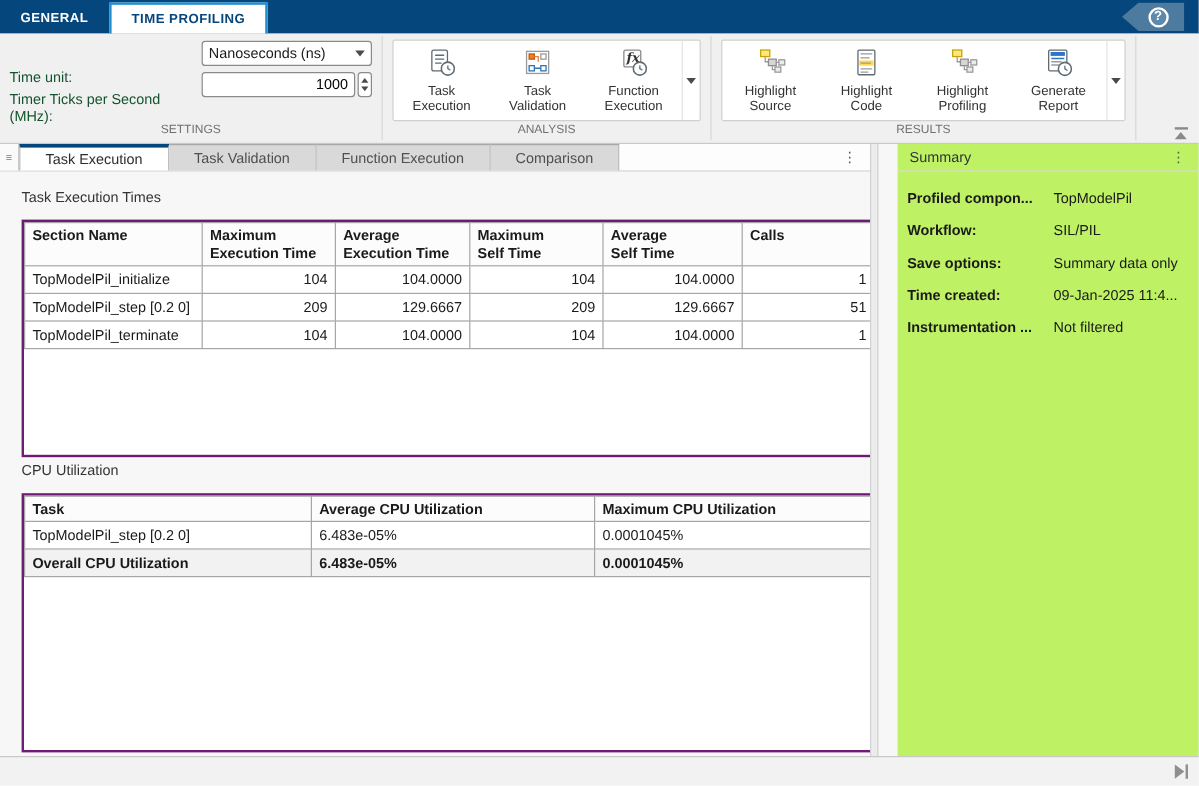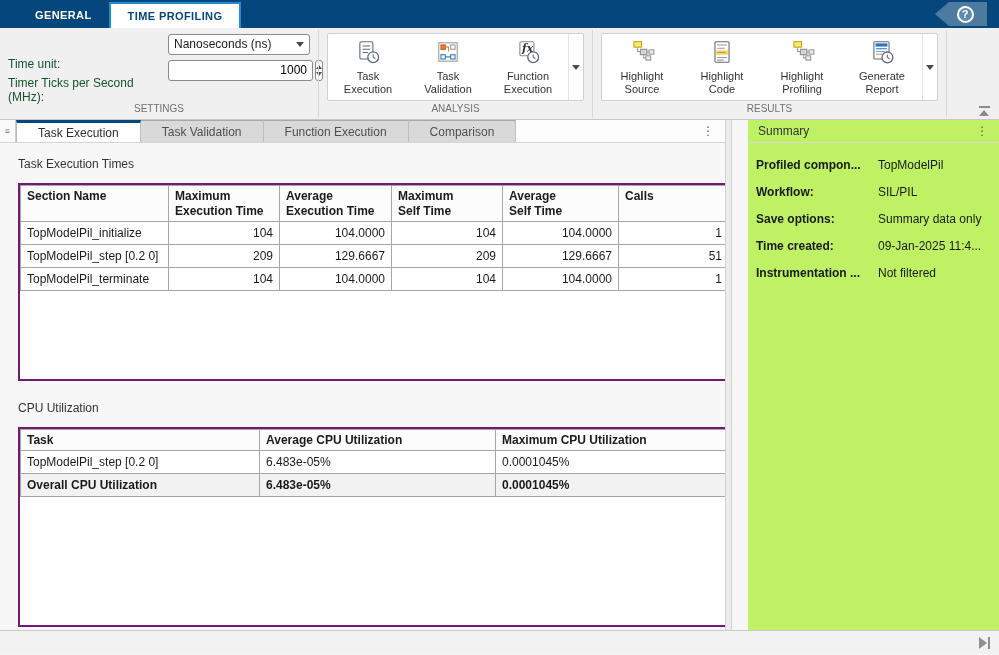--- a/index.html
+++ b/index.html
@@ -1,20 +1,20 @@
 <!DOCTYPE html>
 <html><head>
 <meta charset="utf-8">
 <style>
   * { box-sizing: border-box; margin: 0; padding: 0; }
   html,body { width: 999px; height: 655px; overflow: hidden;
     font-family: "Liberation Sans", sans-serif; font-size: 12px; color:#1a1a1a; background:#f7f7f7;}
 
   
-  .titlebar { height:28px; background:#05477d; display:flex; align-items:flex-end; padding-left:18px; }
+  .titlebar { height:28px; background:#05477d; display:flex; align-items:flex-end; }
   .top-tab { height:26px; margin-top:2px; display:flex; align-items:center; padding:0 17px;
     font-size:11px; font-weight:bold; letter-spacing:.4px; color:#fff; cursor:default; }
   .top-tab.active { background:#fff; color:#05477d; border:2px solid #1e8ed1; border-bottom:none; }
   .help-wedge { margin-left:auto; align-self:center; margin-right:12px; width:52px; height:24px;
     background:#4d7ba0; clip-path:polygon(0 50%, 14px 0, 100% 0, 100% 100%, 14px 100%);
     display:flex; align-items:center; justify-content:center; }
   .help-circle { width:17px; height:17px; border-radius:50%; border:2px solid #fff; background:#5e89ab;
     color:#fff; font-weight:bold; font-size:11px; display:flex; align-items:center; justify-content:center; margin-left:8px;}
 
   
@@ -25,21 +25,21 @@
   .ts-sep { width:1px; background:#d8d8d8; margin:2px 0; }
   .settings { width:318px; }
   .set-row { display:flex; align-items:center; height:22px; margin-bottom:4px; }
   .set-row .lbl { flex:1; color:#14532d;margin-top:40px; }
   .combo { width:142px; height:21px; border:1px solid #8a8a8a; border-radius:3px; background:#fff;
     display:flex; align-items:center; padding:0 5px; }
   .combo .combo-txt { flex:1; }
   .arrow-down { width:0; height:0; border-left:4px solid transparent; border-right:4px solid transparent;
     border-top:5px solid #4a4a4a; }
   .num-wrap { display:flex; width:142px; }
-  .num-input { width:145px; height:21px; border:1px solid #8a8a8a; border-radius:3px; background:#fff;
+  .num-input { width:128px; height:21px; border:1px solid #8a8a8a; border-radius:3px; background:#fff;
     text-align:right; padding-right:5px; font-family:"Liberation Sans",sans-serif; font-size:12px; }
   .spinner { width:15px; height:21px; margin-left:2px; border:1px solid #8a8a8a; border-radius:3px;
     background:#fff; display:flex; flex-direction:column; align-items:center; justify-content:center; gap:3px;}
   .spin-up { width:0;height:0;border-left:3px solid transparent;border-right:3px solid transparent;border-bottom:4px solid #4a4a4a;}
   .spin-dn { width:0;height:0;border-left:3px solid transparent;border-right:3px solid transparent;border-top:4px solid #4a4a4a;}
   .btn-group { display:flex; border:1px solid #d0d0d0; border-radius:2px; background:#fff; height:68px; }
   .ts-btn { width:80px; display:flex; flex-direction:column; align-items:center; padding-top:5px; cursor:default;}
   .ts-btn svg { width:26px; height:26px; }
   .btn-label { font-size:11px; line-height:13px; text-align:center; color:#333; white-space:pre-line; margin-top:2px;}
   .group-drop { width:15px; border-left:1px solid #e3e3e3; display:flex; align-items:center; justify-content:center;}
@@ -53,21 +53,21 @@
   .content-col { flex:1; display:flex; flex-direction:column; background:#f7f7f7; min-width:0;}
   .doc-tabstrip { height:23px; background:#fdfdfd; border-bottom:1px solid #d5d5d5; display:flex; }
   .doc-icon-box { width:16px; border-right:1px solid #cccccc; display:flex; align-items:center; justify-content:center;
     color:#777; font-size:9px; background:#fafafa;}
   .doc-tab { padding:0 21px; display:flex; align-items:center; font-size:12px; color:#4f4f4f;
     background:#d9d9d9; border-top:1px solid #a8a8a8; border-right:1px solid #bebebe; cursor:default;}
   .doc-tab.active { background:#fff; color:#2d2d2d; border-top:3px solid #05477d; border-left:1px solid #b9b9b9; }
   .tab-menu { margin-left:auto; width:34px; display:flex; align-items:center; justify-content:center; color:#555; }
   .content-area { flex:1; padding:8px 13px 2px 18px; display:flex; flex-direction:column; }
   .sect-heading { color:#333; margin:6px 0 12px 0; }
-  .sect-heading.second { margin-top:20px; }
+  .sect-heading.second { margin-top:4px; }
   .table-wrap { width:710px; background:#fff; border:2px solid #701a75; overflow:hidden;}
   .table-wrap.exec { height:198px; }
   .table-wrap.cpu { flex:1; margin-bottom:1px; }
   table { border-collapse:collapse; table-layout:fixed; width:708px; }
   th, td { border:1px solid #a6a6a6; padding:2px 6px; font-size:12px; line-height:15px; overflow:hidden;
     white-space:nowrap; }
   th { text-align:left; vertical-align:top; background:#fcfcfc; padding-top:3px; }
   td { height:23px; }
   td.num { text-align:right; }
   tr.total td { font-weight:bold; background:#f2f2f2; }

